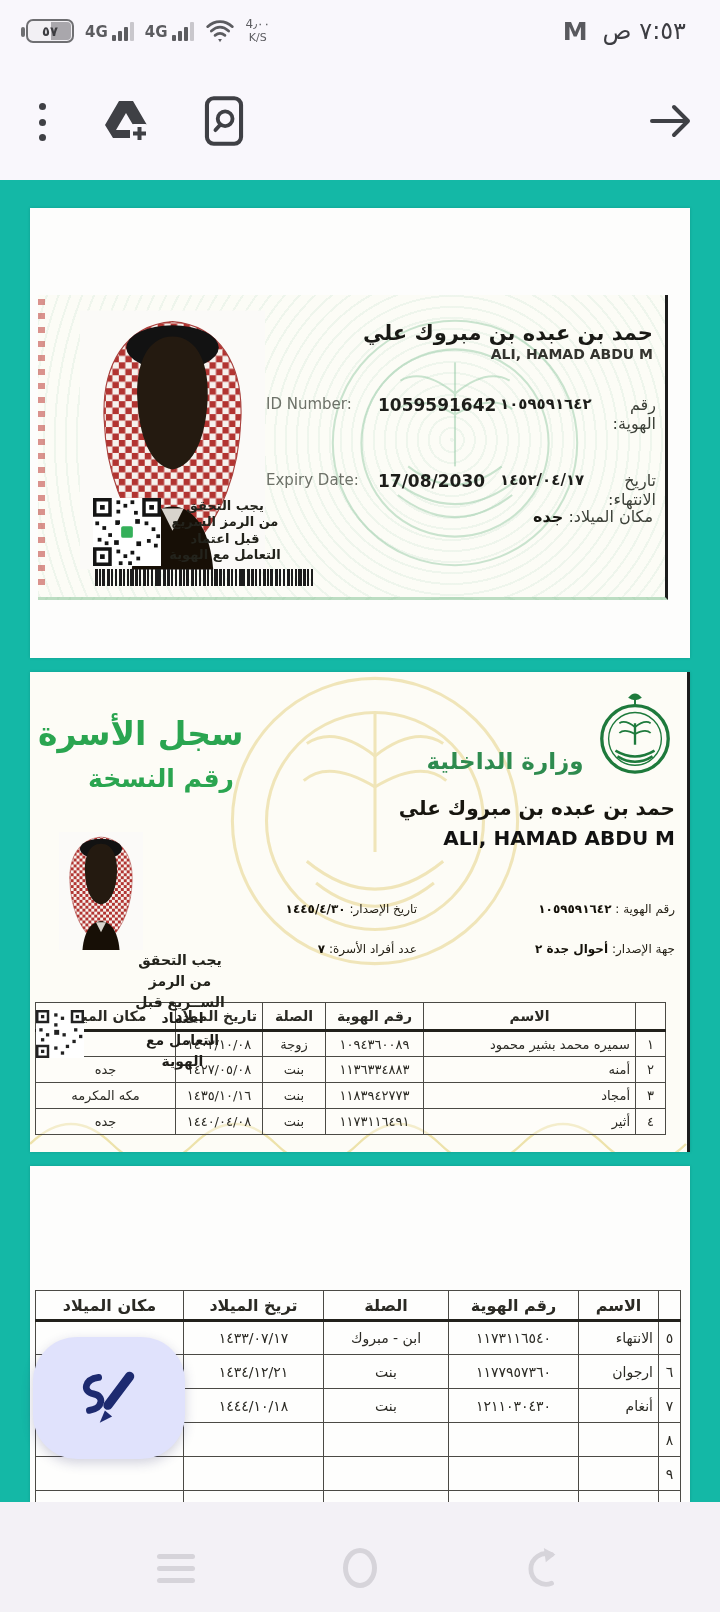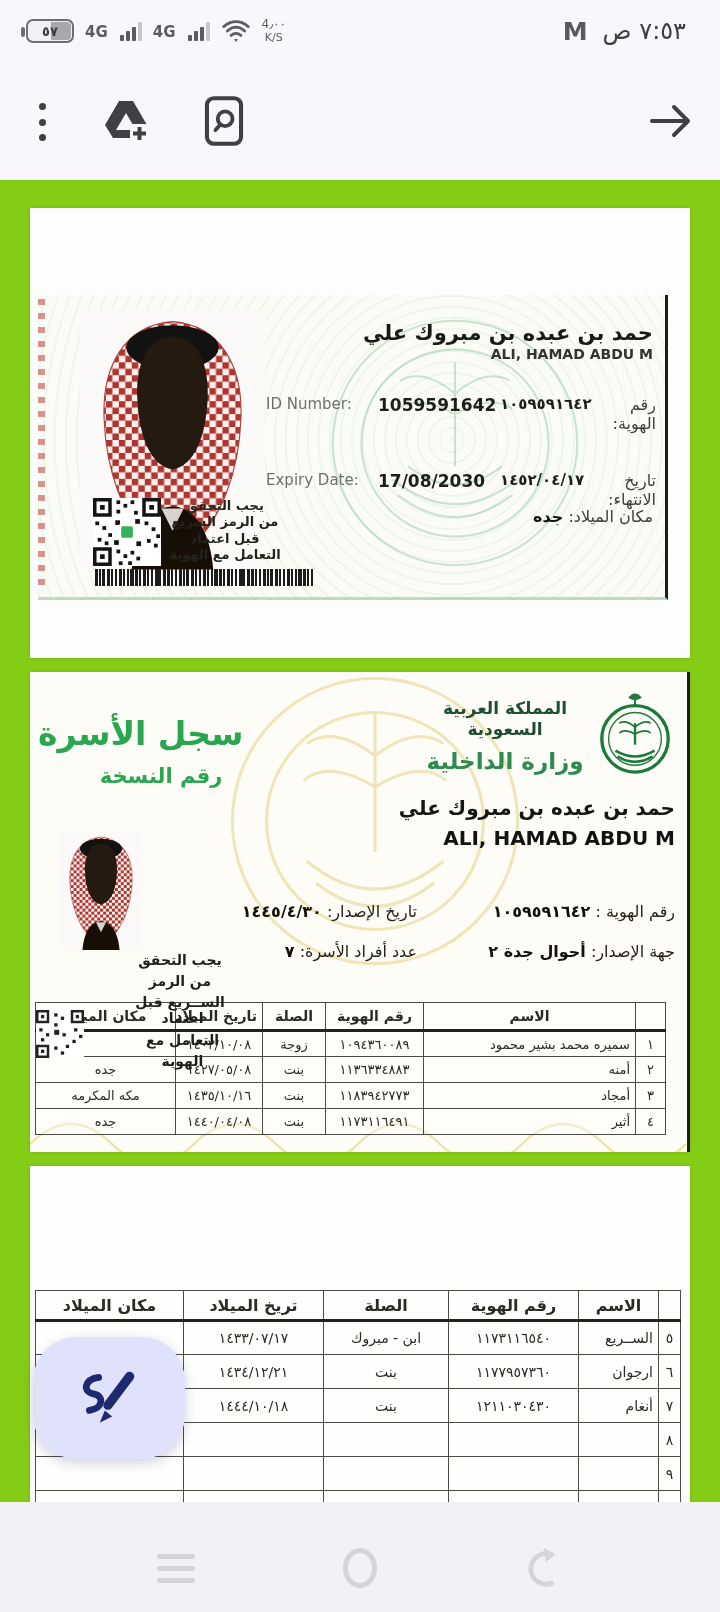--- a/index.html
+++ b/index.html
@@ -1,29 +1,29 @@
 <!DOCTYPE html>
 <html><head>
 <meta charset="utf-8">
 <style>
   html,body{margin:0;padding:0;background:#e9e7ec;}
   *{box-sizing:border-box;}
   #screen{position:relative;width:720px;height:1612px;overflow:hidden;
-    font-family:"DejaVu Sans",sans-serif;background:#84cc16;}
+    font-family:"DejaVu Sans",sans-serif;background:#14b8a6;}
 
   
   .statusbar{position:absolute;top:0;left:0;width:720px;height:62px;background:#f9f7fc;}
   .sb-left{position:absolute;left:26px;top:13px;height:36px;display:flex;align-items:center;gap:11px;}
   .sb-right{position:absolute;right:34px;top:13px;height:36px;display:flex;align-items:center;gap:16px;}
   .battery{position:relative;width:48px;height:24px;border:2.5px solid #6f6f72;border-radius:7px;background:#f2f0f4;}
   .battery .cap{position:absolute;left:-7px;top:6px;width:4px;height:10px;background:#6f6f72;border-radius:2px;}
   .battery .fill{position:absolute;right:1px;top:1px;bottom:1px;width:46%;background:#a9a7ac;border-radius:0 4px 4px 0;}
   .battery .pct{position:absolute;inset:0;display:flex;align-items:center;justify-content:center;
     font-size:13px;font-weight:bold;color:#3c3c40;z-index:2;}
-  .sig{display:flex;align-items:flex-end;gap:12px;}
+  .sig{display:flex;align-items:flex-end;gap:4px;}
   .sig .g{font-size:15px;font-weight:bold;color:#5c5c60;line-height:1;margin-bottom:1px;}
   .bars{display:flex;align-items:flex-end;gap:2px;height:20px;}
   .bars i{display:block;width:4px;background:#5c5c60;border-radius:1px;}
   .bars i:nth-child(1){height:6px;} .bars i:nth-child(2){height:10px;}
   .bars i:nth-child(3){height:14px;} .bars i:nth-child(4){height:19px;background:#c9c7cc;}
   .netspeed{display:flex;flex-direction:column;align-items:center;line-height:1.1;color:#5c5c60;}
   .netspeed .v{font-size:12px;} .netspeed .u{font-size:11px;}
   .gmail{font-size:25px;font-weight:bold;color:#59595e;letter-spacing:-1px;}
   .clock{font-size:24px;color:#3d3d42;direction:rtl;}
 
@@ -77,25 +77,25 @@
   .wm-yellow{position:absolute;left:190px;top:-6px;width:310px;height:310px;opacity:.55;}
   .wm-waves{position:absolute;left:0;bottom:0;width:660px;height:34px;opacity:.6;}
   .moi{position:absolute;right:12px;top:18px;width:80px;height:86px;}
   .kingdom{position:absolute;right:102px;top:26px;width:160px;text-align:center;direction:rtl;
     font-size:17px;font-weight:bold;color:#1d4f30;line-height:1.25;}
   .ministry{position:absolute;right:102px;top:76px;width:160px;text-align:center;direction:rtl;
     font-size:23px;color:#2e8b4f;font-weight:bold;}
   .famtitle{position:absolute;left:8px;top:42px;width:230px;direction:rtl;text-align:left;
     font-size:33px;font-weight:bold;color:#2aa550;}
   .famcopy{position:absolute;left:36px;top:92px;width:190px;direction:rtl;text-align:center;
-    font-size:21px;color:#2aa550;font-weight:bold;}
+    font-size:25px;color:#2aa550;font-weight:bold;}
   .famname{position:absolute;right:12px;top:124px;text-align:right;direction:rtl;}
   .famname .ar{font-size:20px;font-weight:bold;color:#17150f;}
   .famname .en{font-size:20px;font-weight:bold;color:#121212;direction:ltr;margin-top:6px;}
-  .ffield{position:absolute;direction:rtl;font-size:16px;color:#262217;white-space:nowrap;}
+  .ffield{position:absolute;direction:rtl;font-size:12px;color:#262217;white-space:nowrap;}
   .ffield b{color:#141109;}
   .ph2{left:15px;top:160px;width:112px;height:118px;}
   .famnote{position:absolute;left:60px;top:278px;width:180px;text-align:center;direction:rtl;z-index:4;}
   .famnote div{font-size:14px;font-weight:bold;color:#23231c;line-height:1.5;}
   .qr2{left:6px;top:338px;width:48px;height:48px;z-index:4;}
   .overlaynote{position:absolute;left:70px;top:336px;width:165px;text-align:center;direction:rtl;z-index:4;}
   .overlaynote div{font-size:14px;font-weight:bold;color:#1e1d18;line-height:1.55;}
 
   
   table.ftable{border-collapse:collapse;position:absolute;background:rgba(255,255,255,.4);
@@ -335,21 +335,20 @@
           <circle cx="40" cy="50" r="34" stroke-width="3.4"></circle>
           <circle cx="40" cy="50" r="27" stroke-width="1.4"></circle>
           <path d="M33,8 q7,-9 14,0 q-7,5 -14,0" fill="#1e7a3c" stroke="none"></path>
           <path d="M40,10 v5" stroke-width="2"></path>
           <path d="M40,34 V56" stroke-width="2.4"></path>
           <path d="M40,38 Q30,30 24,34 M40,38 Q50,30 56,34 M40,45 Q29,39 24,44 M40,45 Q51,39 56,44" stroke-width="1.8"></path>
           <path d="M20,62 Q40,74 60,62" stroke-width="2.6"></path>
           <path d="M22,68 Q40,79 58,68" stroke-width="2.6"></path>
         </g>
       </svg>
-      <div class="kingdom">المملكة العربية السعودية</div>
       <div class="ministry">وزارة الداخلية</div>
 
       <div class="famtitle">سجل الأسرة</div>
       <div class="famcopy">رقم النسخة</div>
 
       <div class="famname">
         <div class="ar">حمد بن عبده بن مبروك علي</div>
         <div class="en">ALI, HAMAD ABDU M</div>
       </div>
 
@@ -486,21 +485,21 @@
           <th>الاسم</th>
           <th>رقم الهوية</th>
           <th>الصلة</th>
           <th>تريخ الميلاد</th>
           <th>مكان الميلاد</th>
         </tr>
       </thead>
       <tbody>
         <tr>
           <td class="num">٥</td>
-          <td>الســريع</td>
+          <td>الانتهاء</td>
           <td class="ctr">١١٧٣١١٦٥٤٠</td>
           <td class="ctr">ابن - مبروك</td>
           <td class="ctr">١٤٣٣/٠٧/١٧</td>
           <td class="ctr">جده</td>
         </tr>
         <tr>
           <td class="num">٦</td>
           <td>ارجوان</td>
           <td class="ctr">١١٧٧٩٥٧٣٦٠</td>
           <td class="ctr">بنت</td>

